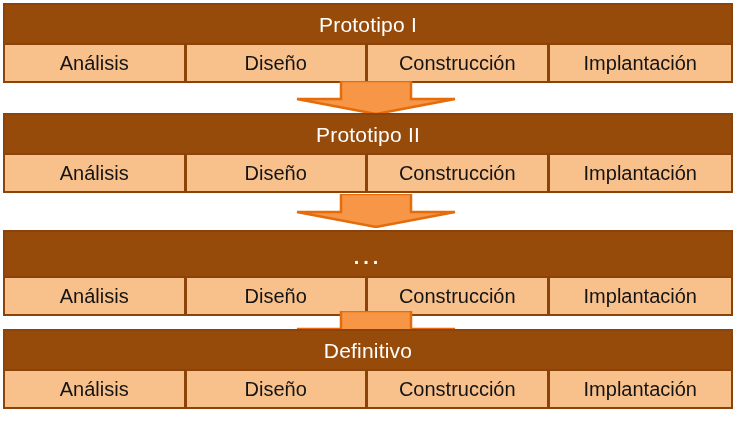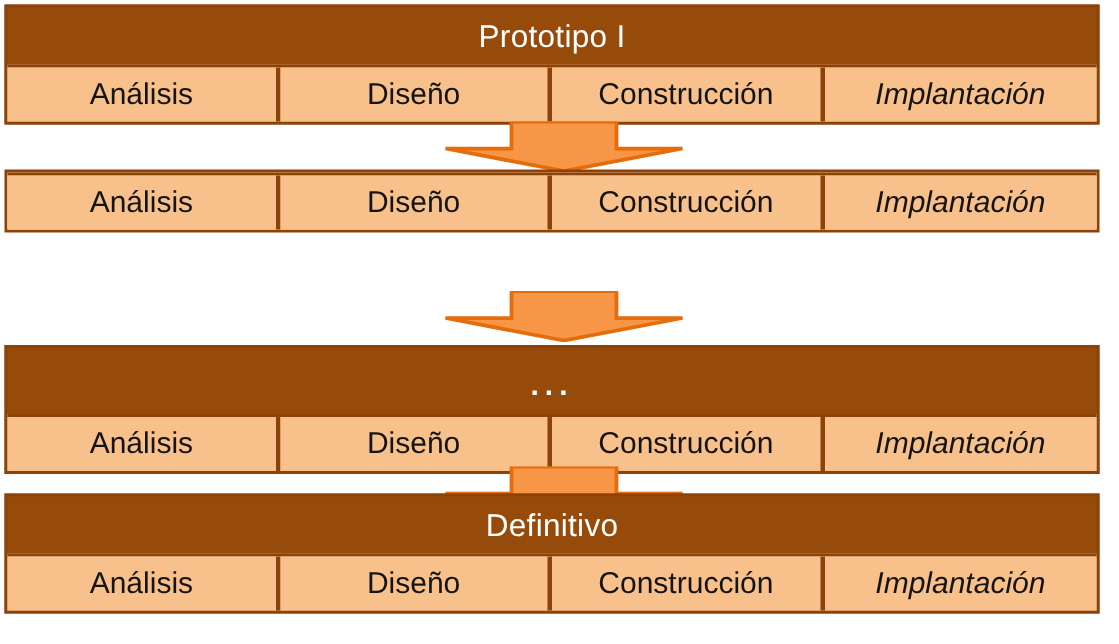--- a/index.html
+++ b/index.html
@@ -61,21 +61,20 @@
     background: #F8C08A;
     color: #141414;
     font-size: 20px;
     line-height: 1;
     border-right: 3px solid #8C4309;
     box-sizing: border-box;
     user-select: none;
   }
   .stage-cell:last-child {
     border-right: none;
-    font-style: italic;
   }
 
   
   .flow-arrow {
     position: absolute;
     left: 296px;
     width: 160px;
     height: 34px;
   }
   .flow-arrow svg {
@@ -99,20 +98,21 @@
     </div>
   </div>
 
   <div class="flow-arrow" style="top:81px;">
     <svg viewBox="0 0 160 34" xmlns="http://www.w3.org/2000/svg" aria-hidden="true">
       <polygon points="45,0 115,0 115,18 159,18 80,33 1,18 45,18" fill="#F79646" stroke="#E46C0A" stroke-width="2.5" stroke-linejoin="miter"></polygon>
     </svg>
   </div>
 
   <div class="phase-block" style="top:113px;">
+    <div class="phase-header">Prototipo II</div>
     <div class="phase-stages">
       <div class="stage-cell">Análisis</div>
       <div class="stage-cell">Diseño</div>
       <div class="stage-cell">Construcción</div>
       <div class="stage-cell">Implantación</div>
     </div>
   </div>
 
   <div class="flow-arrow" style="top:194px;">
     <svg viewBox="0 0 160 34" xmlns="http://www.w3.org/2000/svg" aria-hidden="true">

